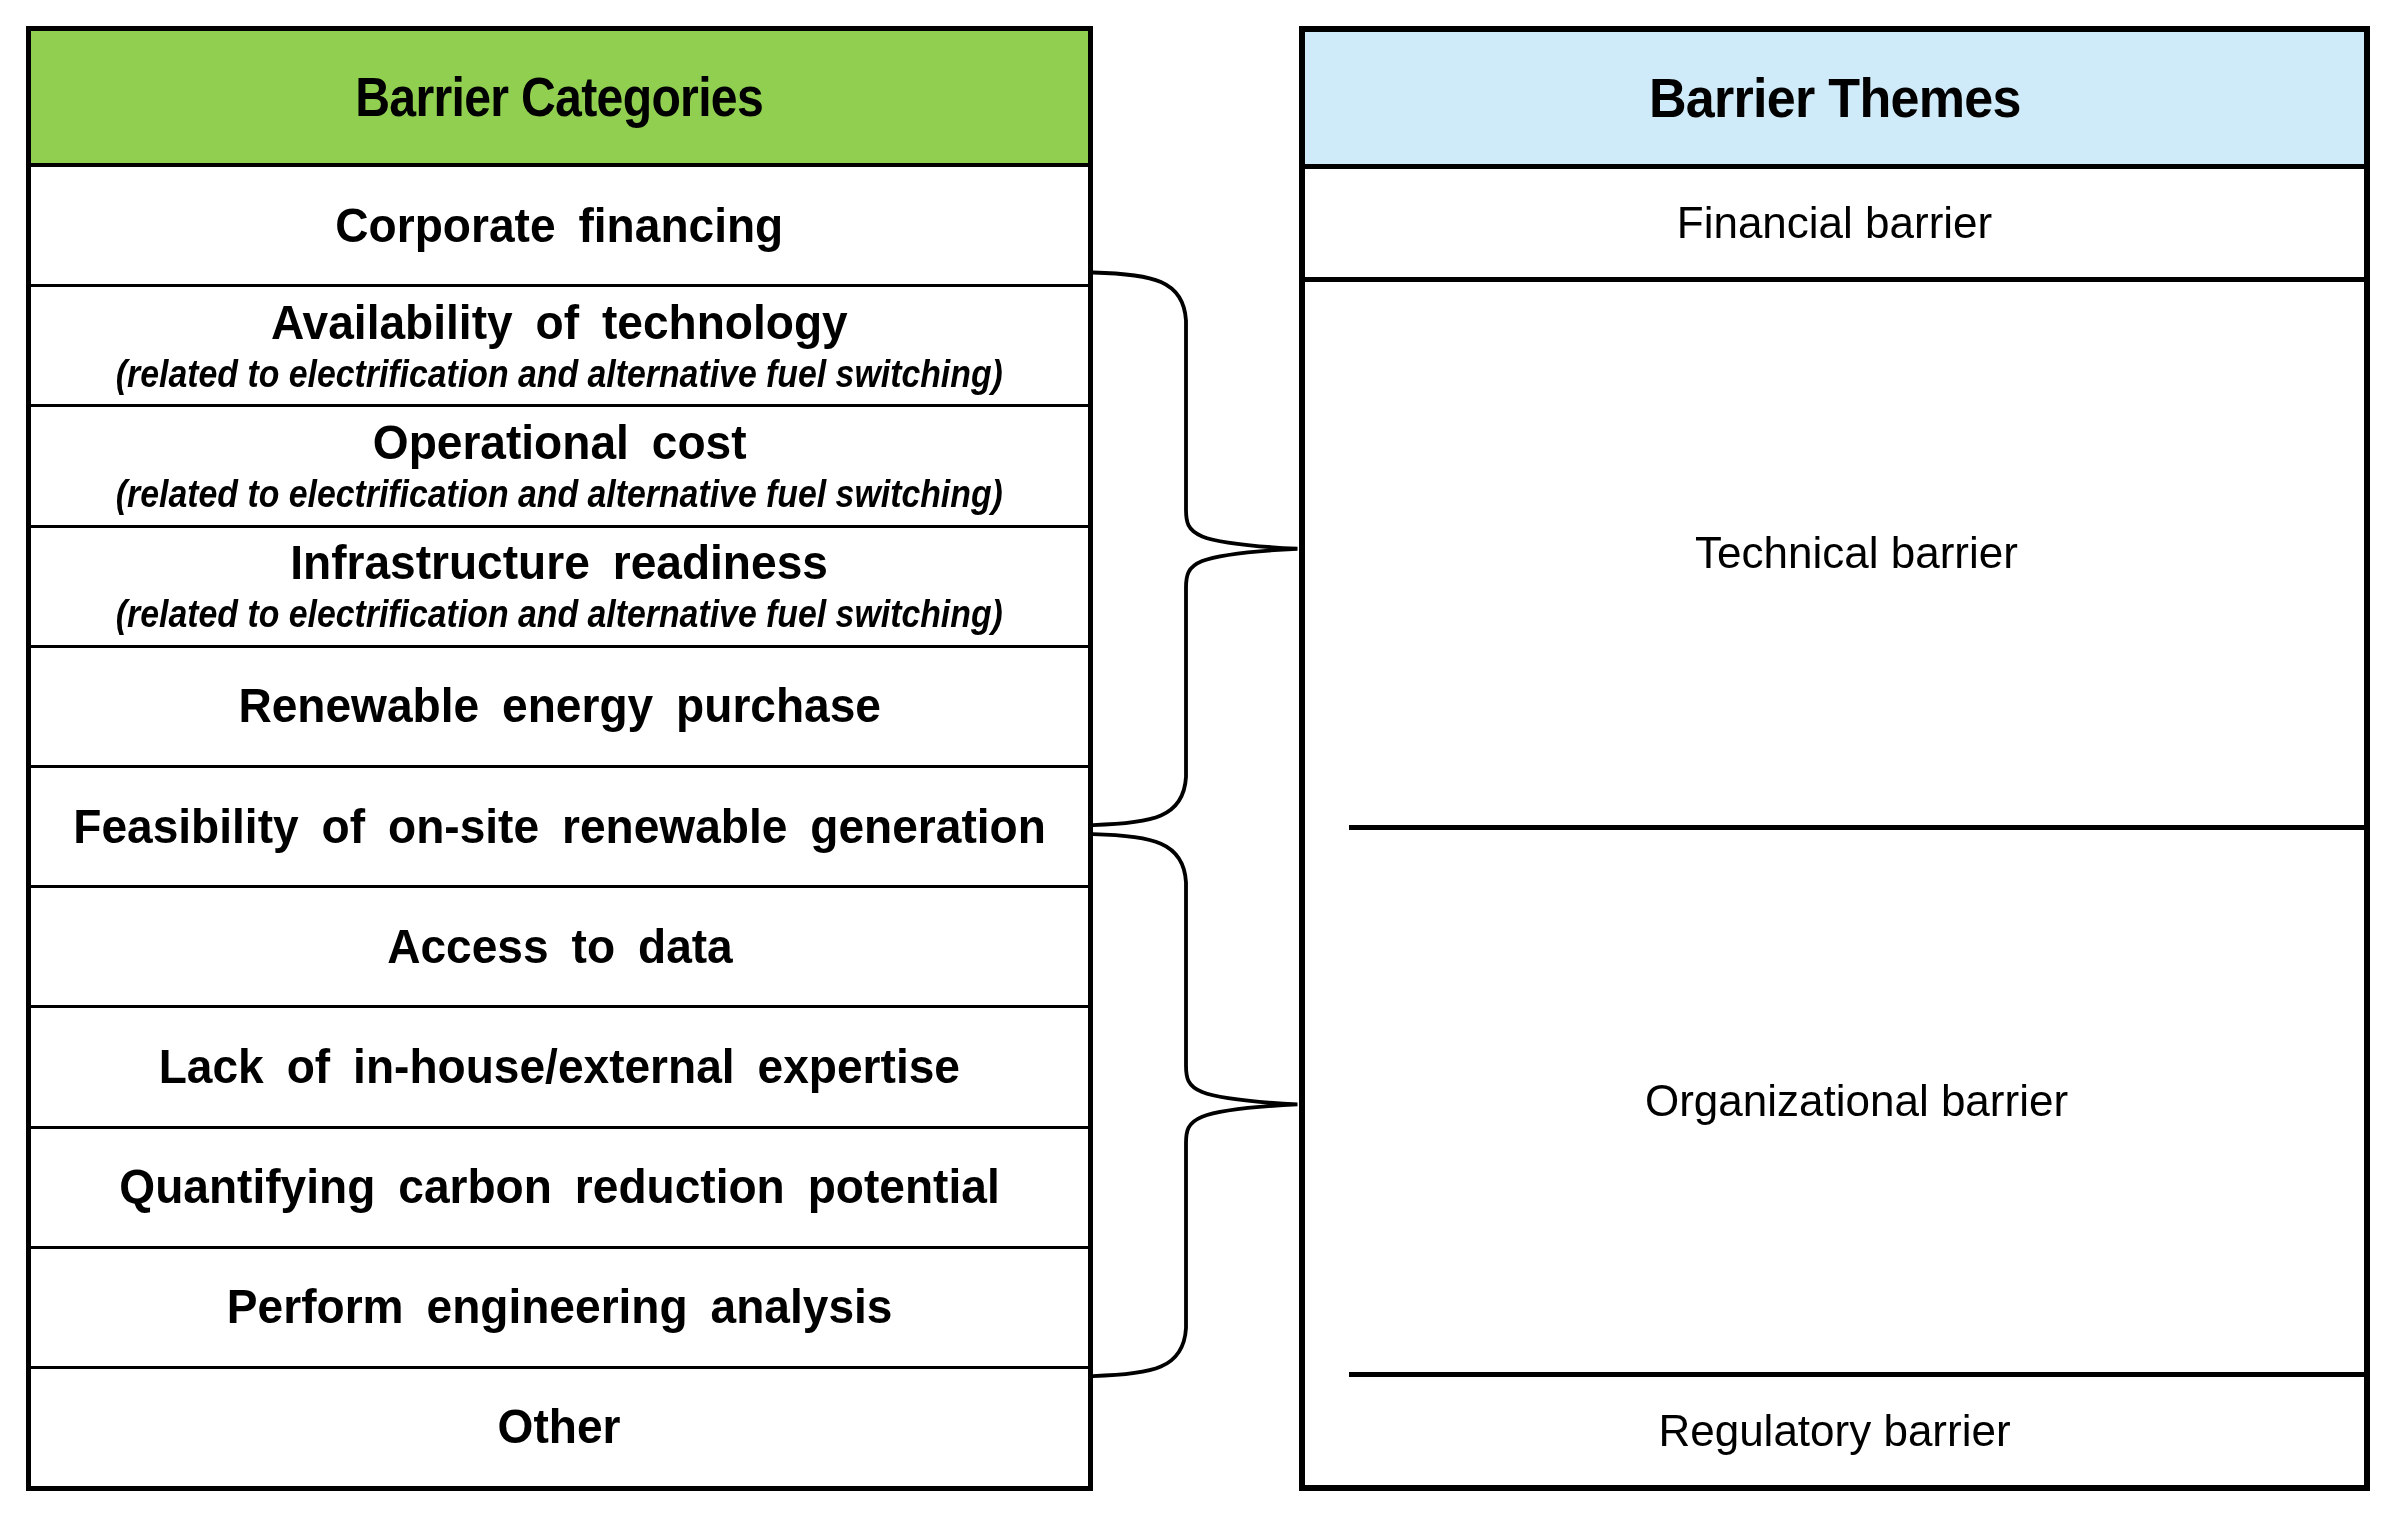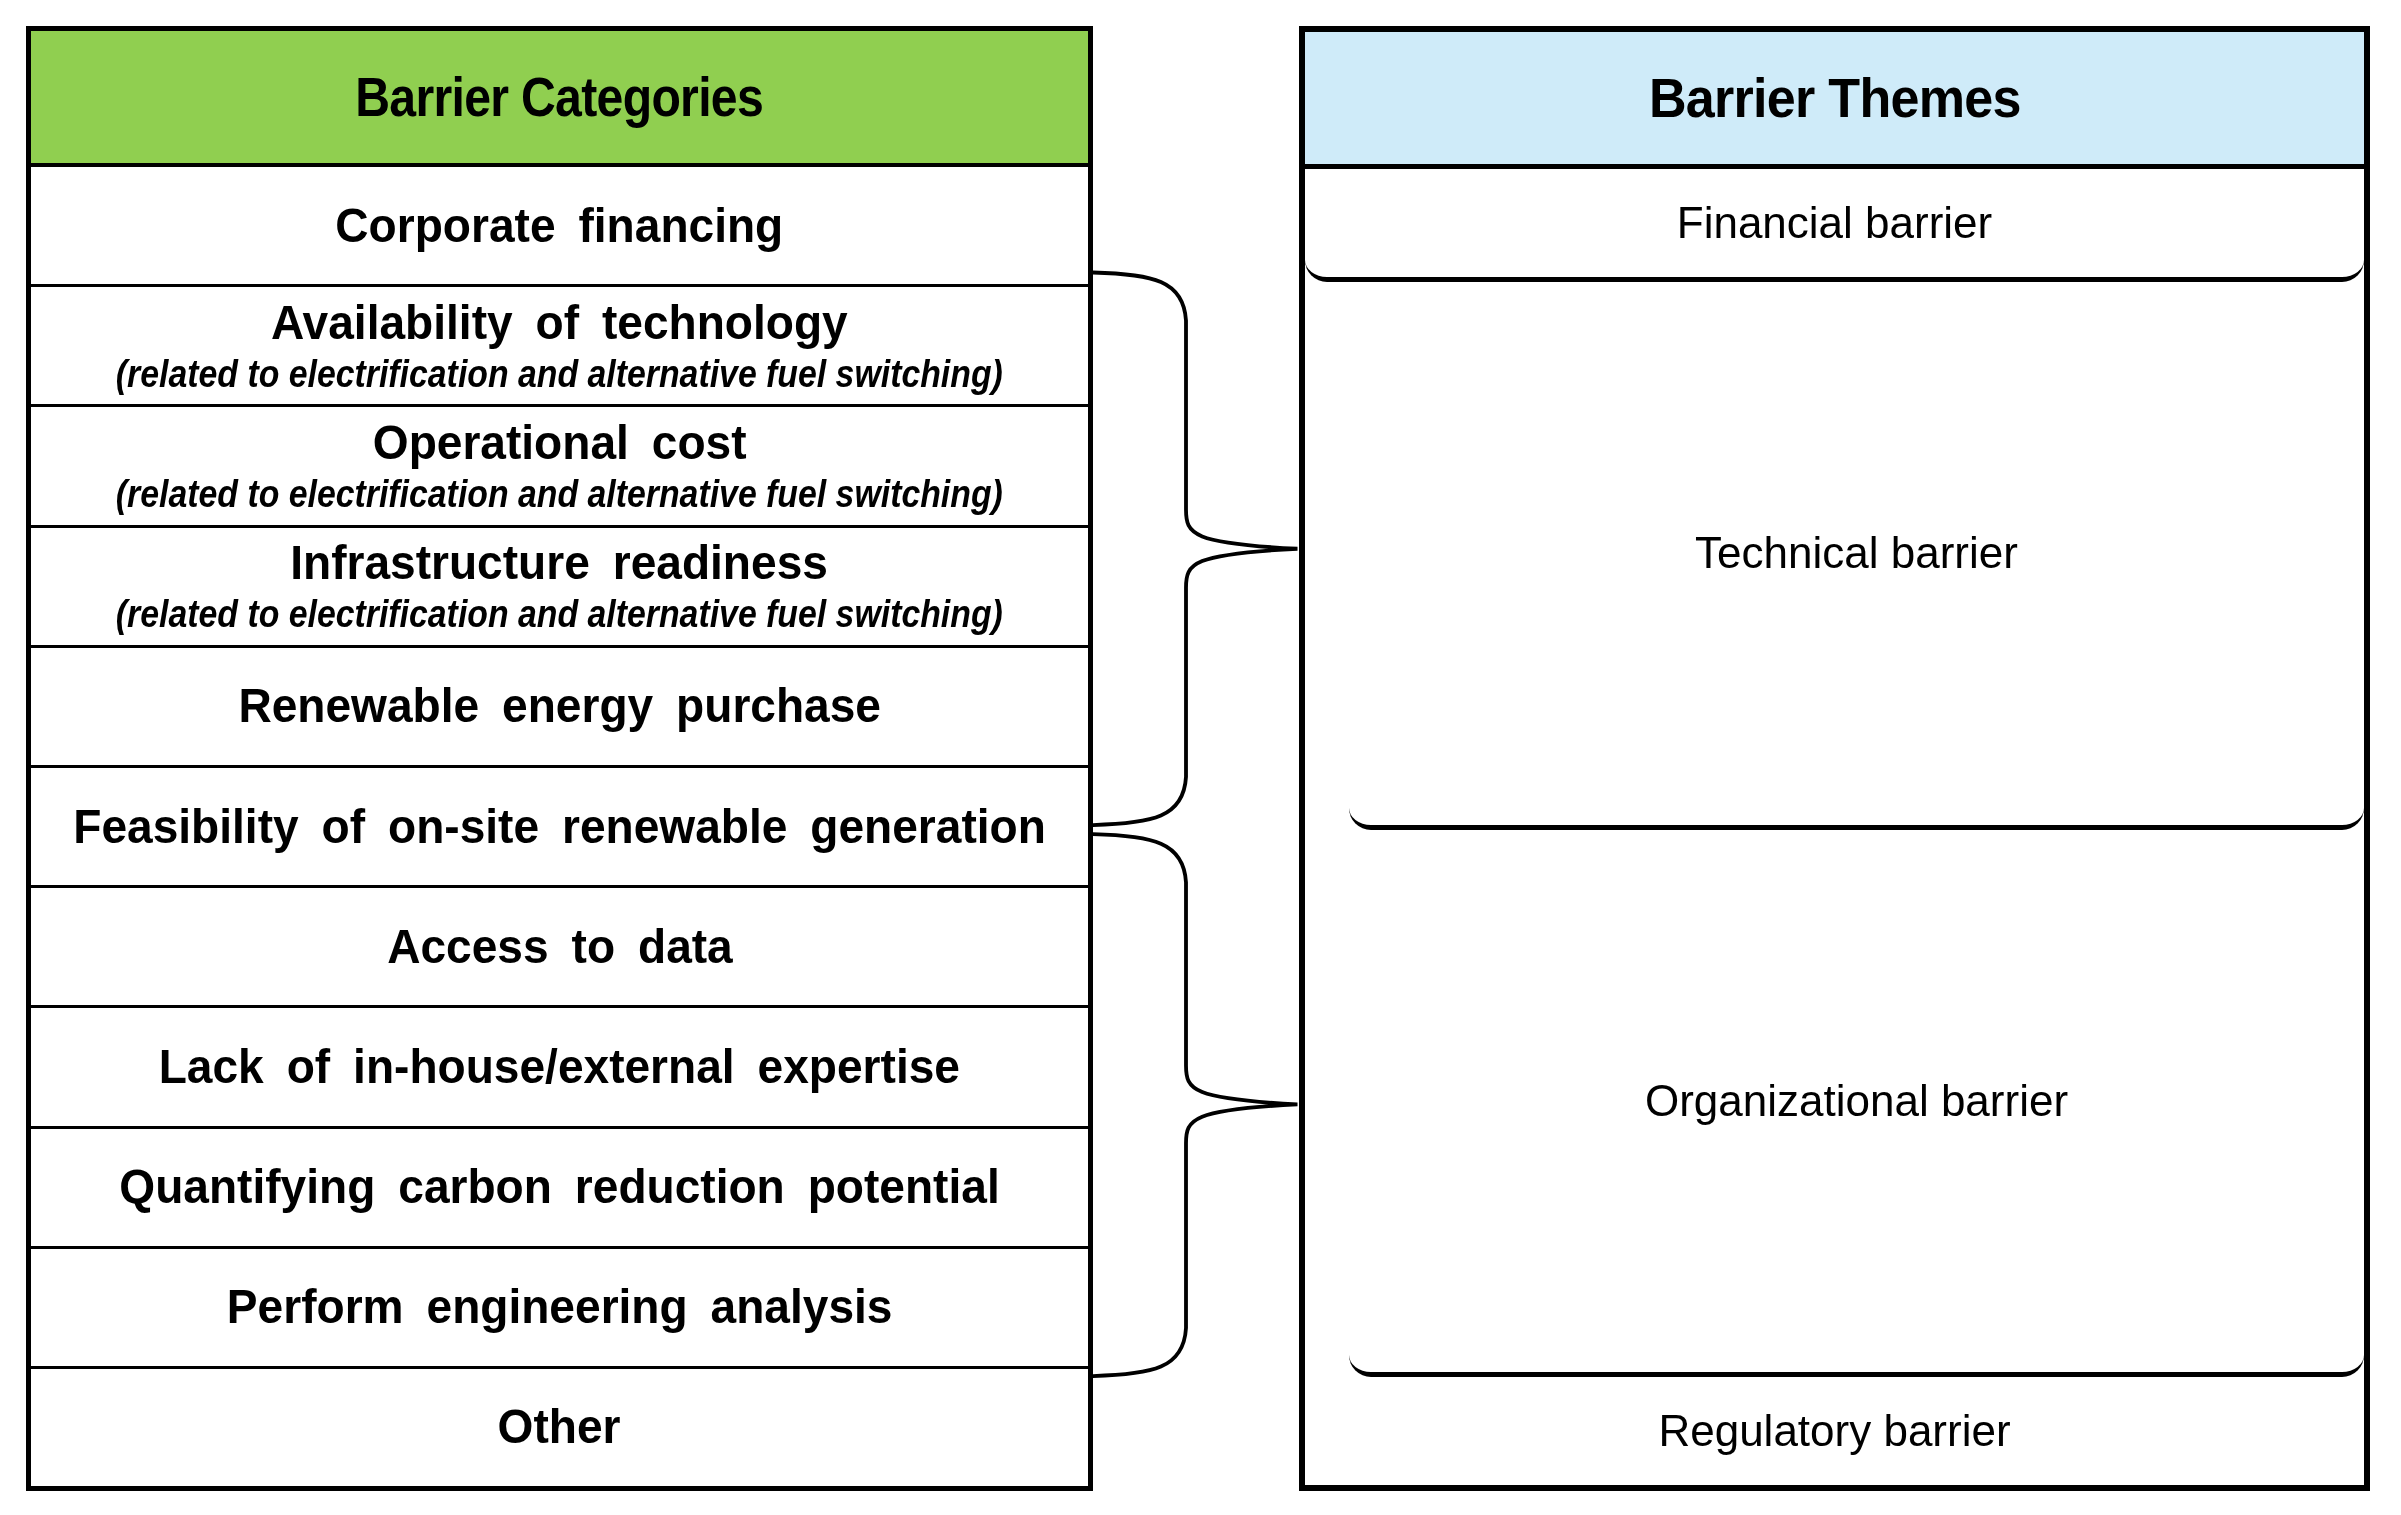--- a/index.html
+++ b/index.html
@@ -15,21 +15,21 @@
   .hdr-text{font-size:56px;font-weight:bold;line-height:1;white-space:nowrap;
             transform:scaleX(0.86);letter-spacing:-0.8px;}
   .thm-table .hdr-text{transform:scaleX(0.93);}
   .cat-row{flex:1 1 0;border-bottom:3.8px solid #000;display:flex;flex-direction:column;
            align-items:center;justify-content:center;gap:7.6px;font-weight:bold;}
   .cat-row:last-child{border-bottom:none;}
   .row-title{font-size:48px;line-height:1;white-space:nowrap;word-spacing:0.22em;
              transform:scaleX(0.96);}
   .row-subtitle{font-size:38px;font-style:italic;line-height:1;white-space:nowrap;
                 transform:scaleX(0.89);}
-  .thm-row{border-bottom:5.3px solid #000;display:flex;align-items:center;justify-content:center;border-radius:22px;}
+  .thm-row{border-bottom:5.3px solid #000;display:flex;align-items:center;justify-content:center;}
   .thm-row:last-child{border-bottom:none;}
   .thm-row.small{flex:1 1 0;}
   .thm-row.large{flex:5 5 0;margin-left:44px;}
   .thm-label{font-size:44px;line-height:1;white-space:nowrap;}
   .overlay{position:absolute;left:0;top:0;width:2401px;height:1515px;pointer-events:none;}
   .overlay path{fill:none;stroke:#000;stroke-width:5;stroke-linecap:round;}
 </style>
 </head>
 <body>
 

